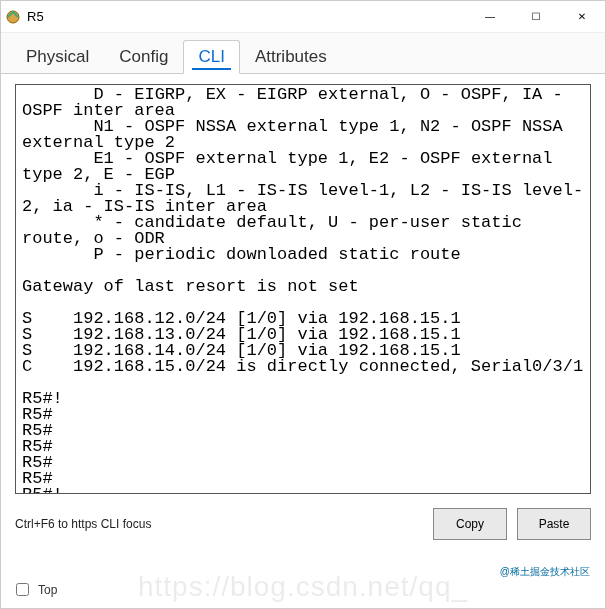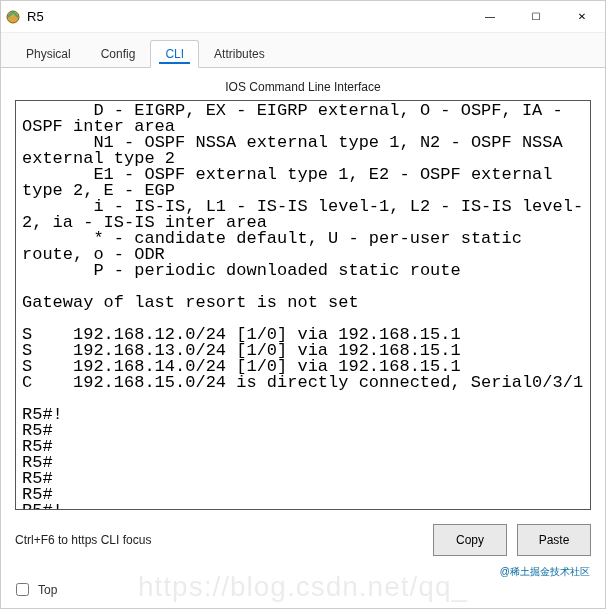--- a/index.html
+++ b/index.html
@@ -35,21 +35,21 @@
   }
   .tabs {
     display: flex;
     padding: 6px 10px 0 10px;
     gap: 0;
     border-bottom: 1px solid #ccc;
     background: #fafafa;
   }
   .tab {
     padding: 6px 14px 6px 14px;
-    font-size: 12px;
+    font-size: 17px;
     color: #333;
     border: 1px solid transparent;
     cursor: pointer;
     position: relative;
     top: 1px;
   }
   .tab.active {
     color: #0a6ed1;
     border: 1px solid #ccc;
     border-bottom: 1px solid #fff;
@@ -149,21 +149,20 @@
 </div>
 
 <div class="tabs">
   <div class="tab">Physical</div>
   <div class="tab">Config</div>
   <div class="tab active">CLI</div>
   <div class="tab">Attributes</div>
 </div>
 
 <div class="panel">
-  <div class="subtitle">IOS Command Line Interface</div>
   <div class="terminal">       D - EIGRP, EX - EIGRP external, O - OSPF, IA - OSPF inter area
        N1 - OSPF NSSA external type 1, N2 - OSPF NSSA external type 2
        E1 - OSPF external type 1, E2 - OSPF external type 2, E - EGP
        i - IS-IS, L1 - IS-IS level-1, L2 - IS-IS level-2, ia - IS-IS inter area
        * - candidate default, U - per-user static route, o - ODR
        P - periodic downloaded static route
 
 Gateway of last resort is not set
 
 S    192.168.12.0/24 [1/0] via 192.168.15.1

